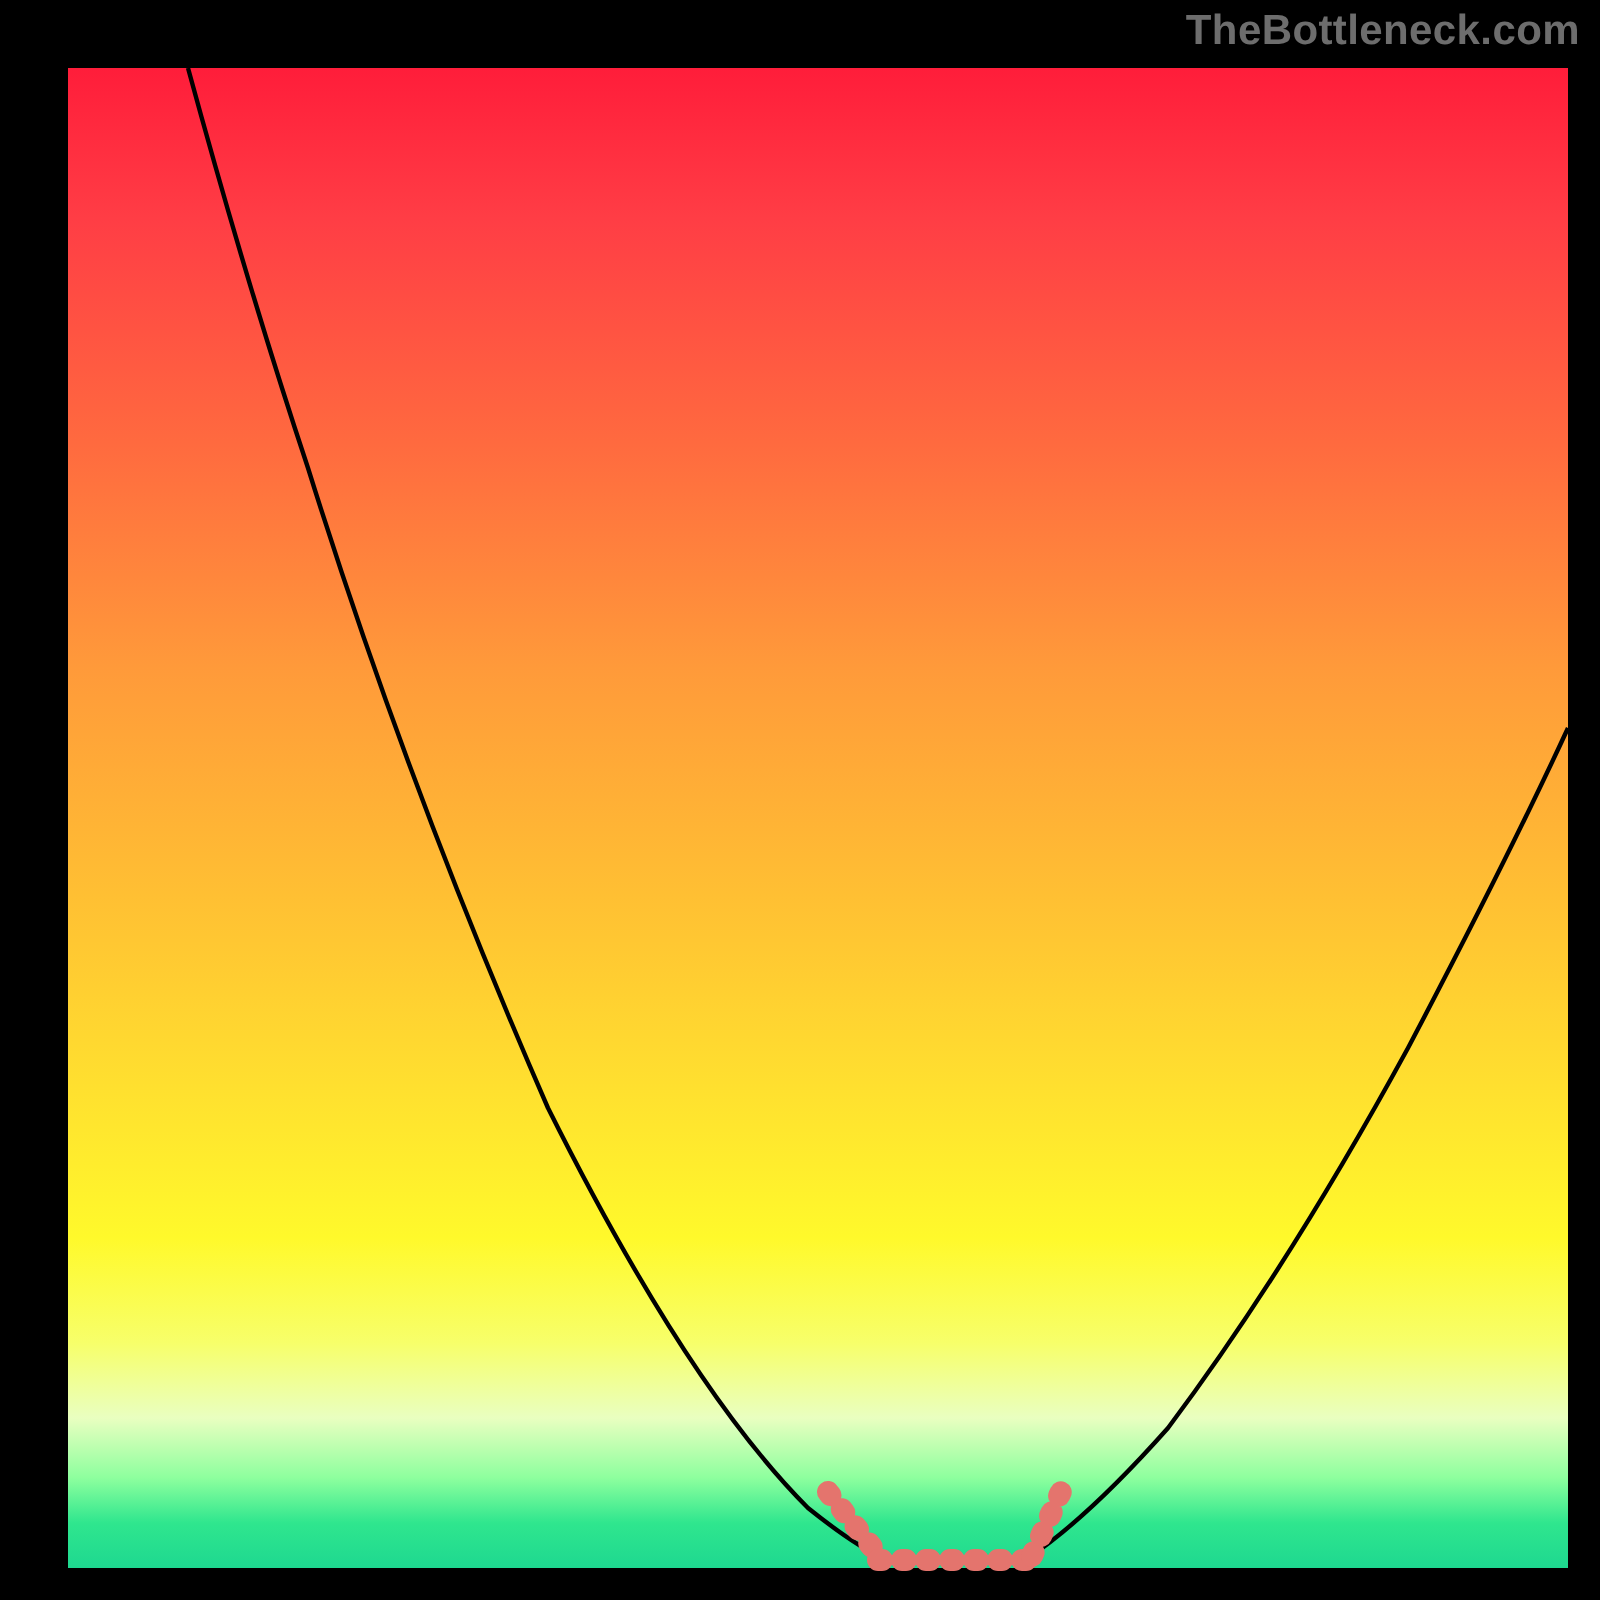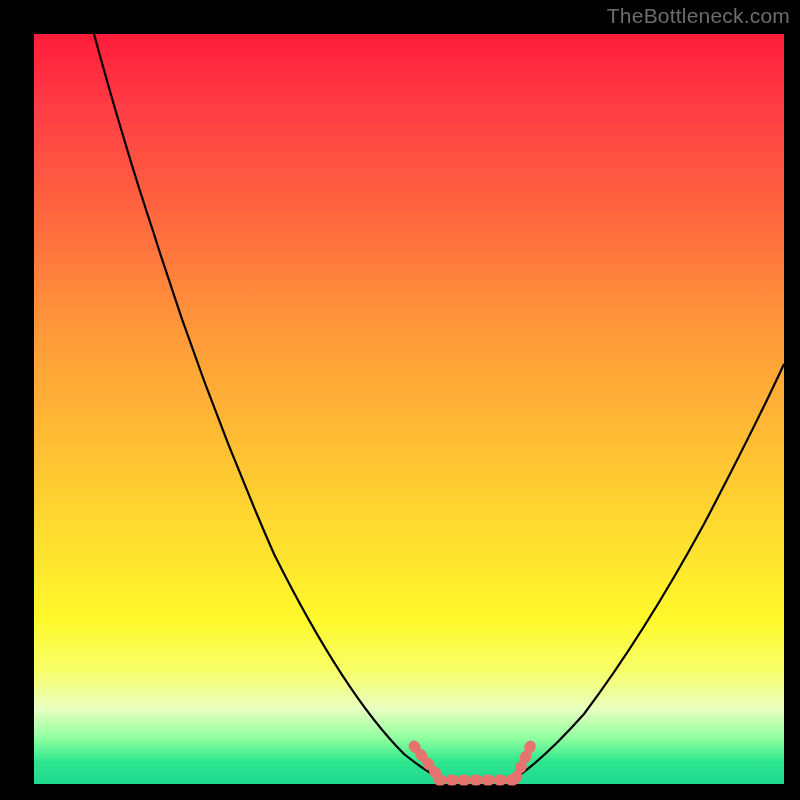--- a/index.html
+++ b/index.html
@@ -48,21 +48,21 @@
     width: 750px;
     height: 750px;
     overflow: visible;
   }
   .watermark {
     position: absolute;
     top: 4px;
     right: 10px;
     color: #6d6d6d;
     font-size: 21px;
-    font-weight: 400;
+    font-weight: 700;
     letter-spacing: 0.2px;
     user-select: none;
   }
 </style>
 </head>
 <body>
 
 <div class="frame">
 
   <div class="plot-area">

